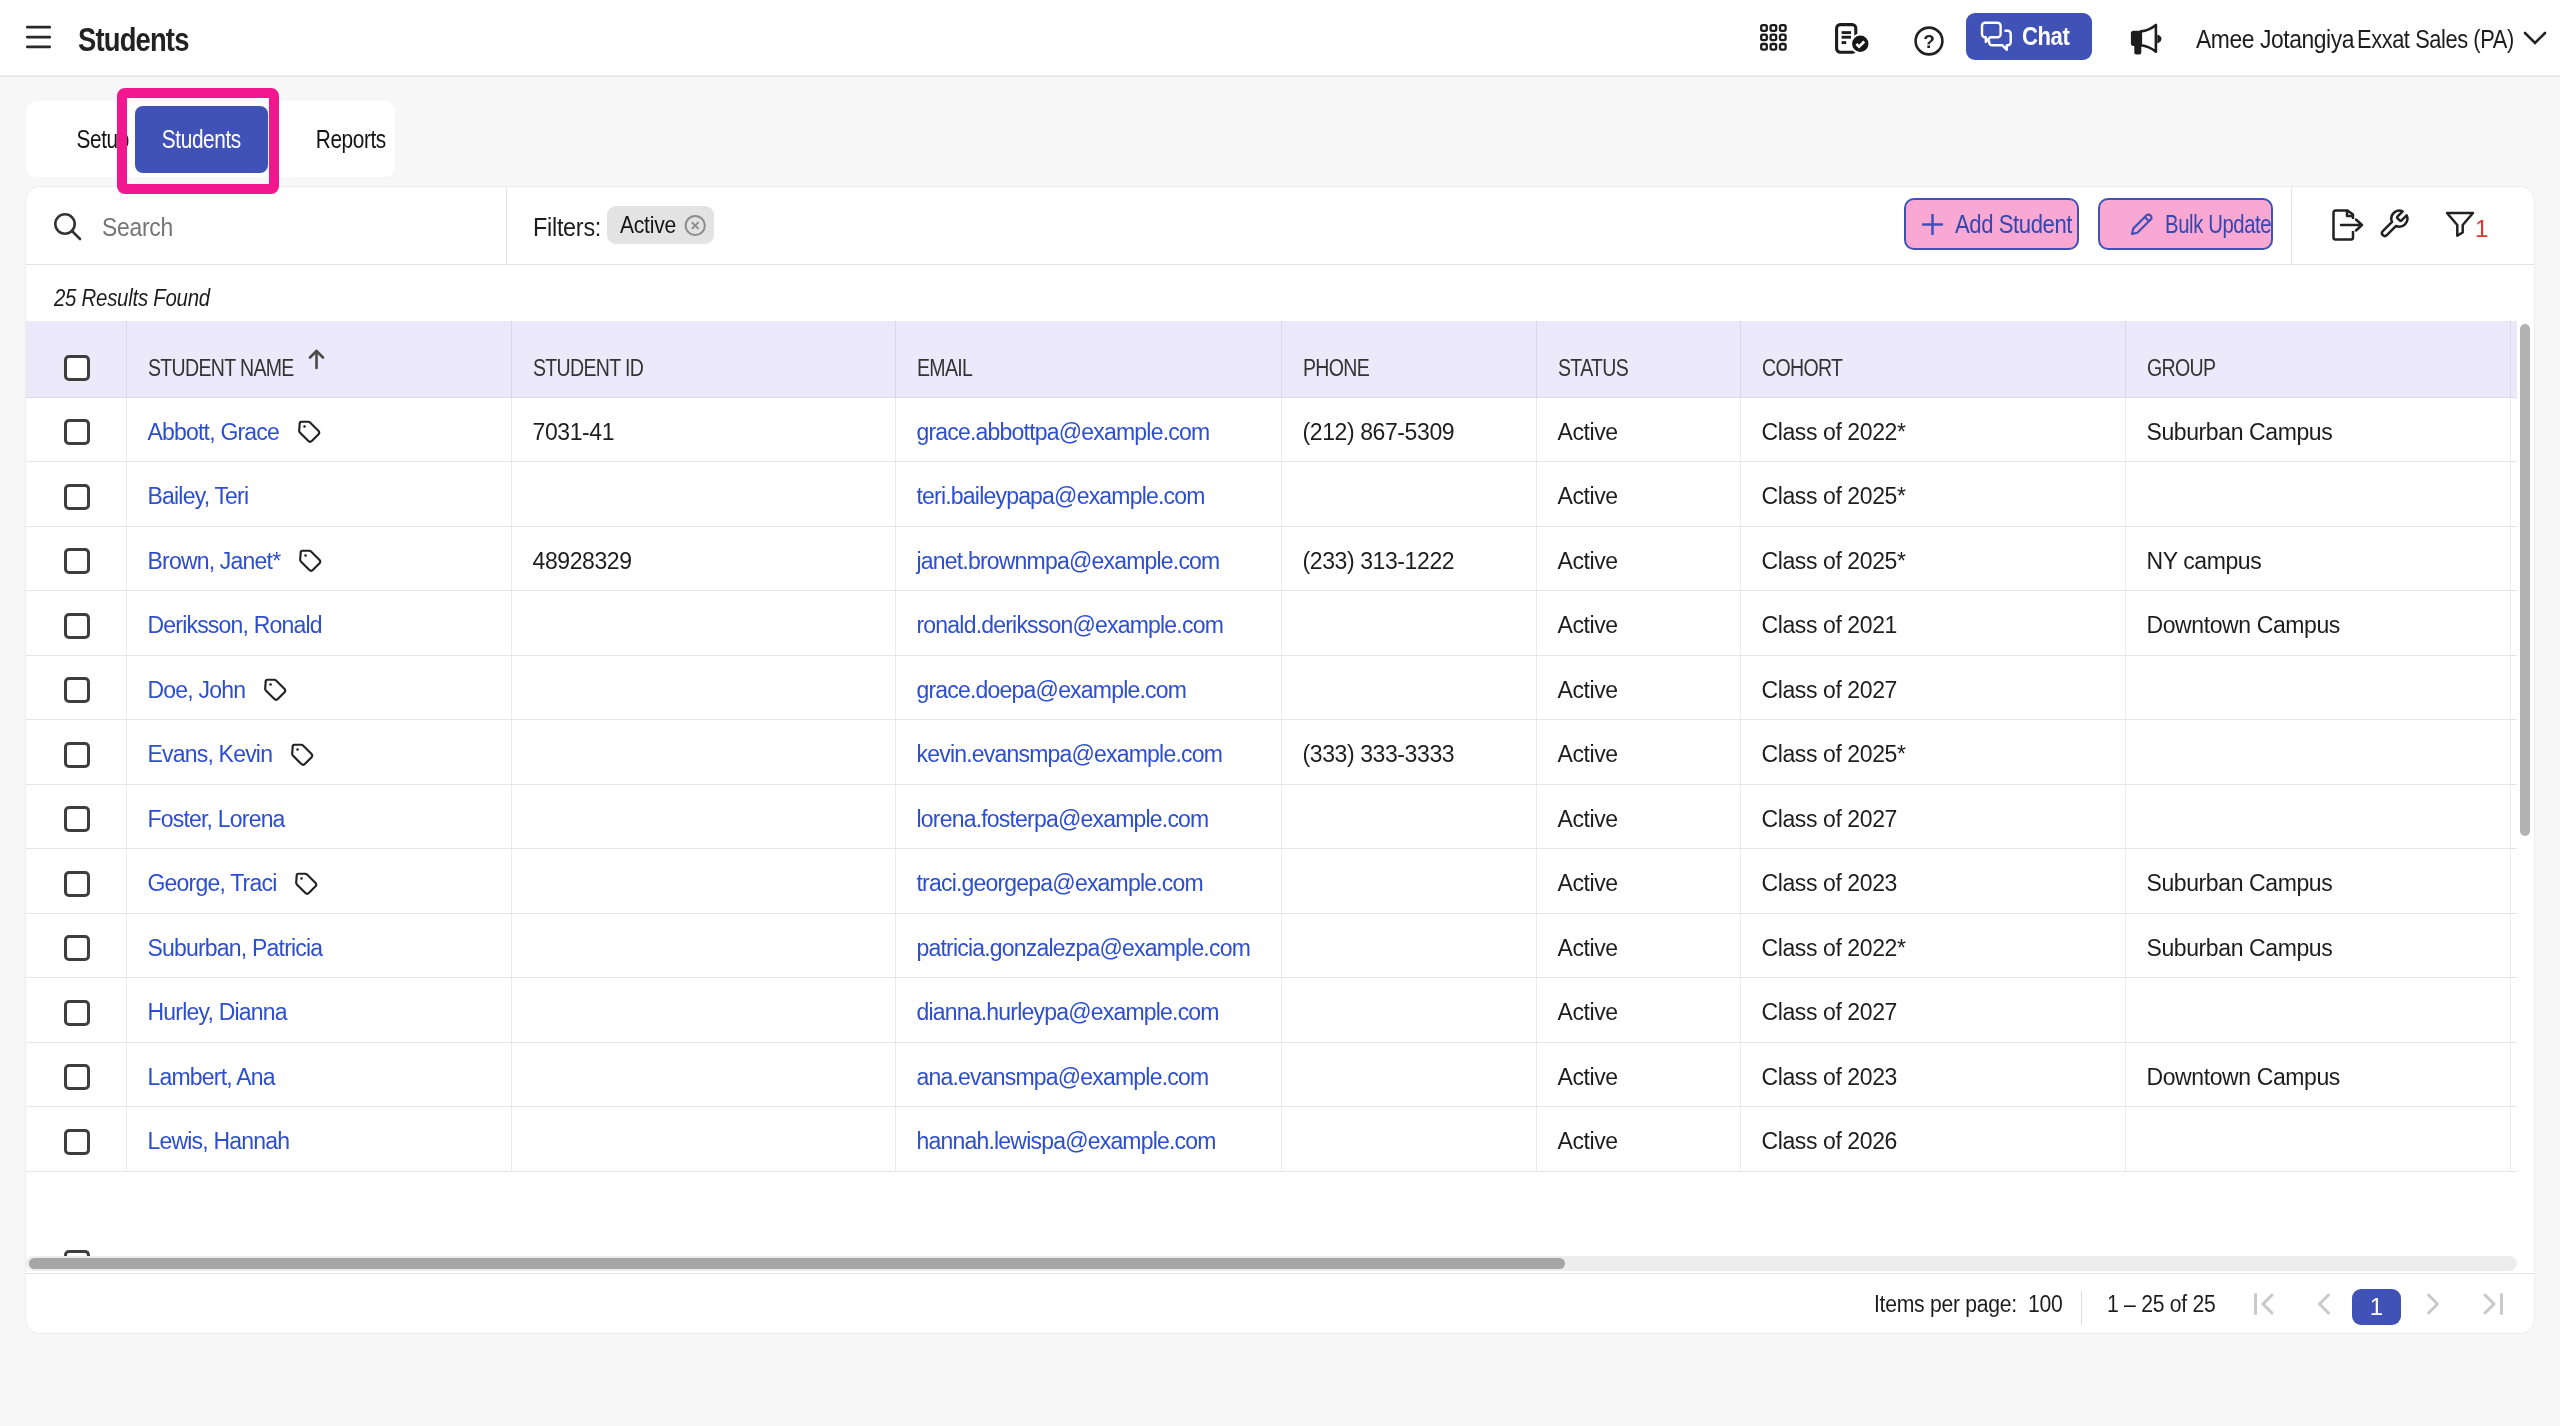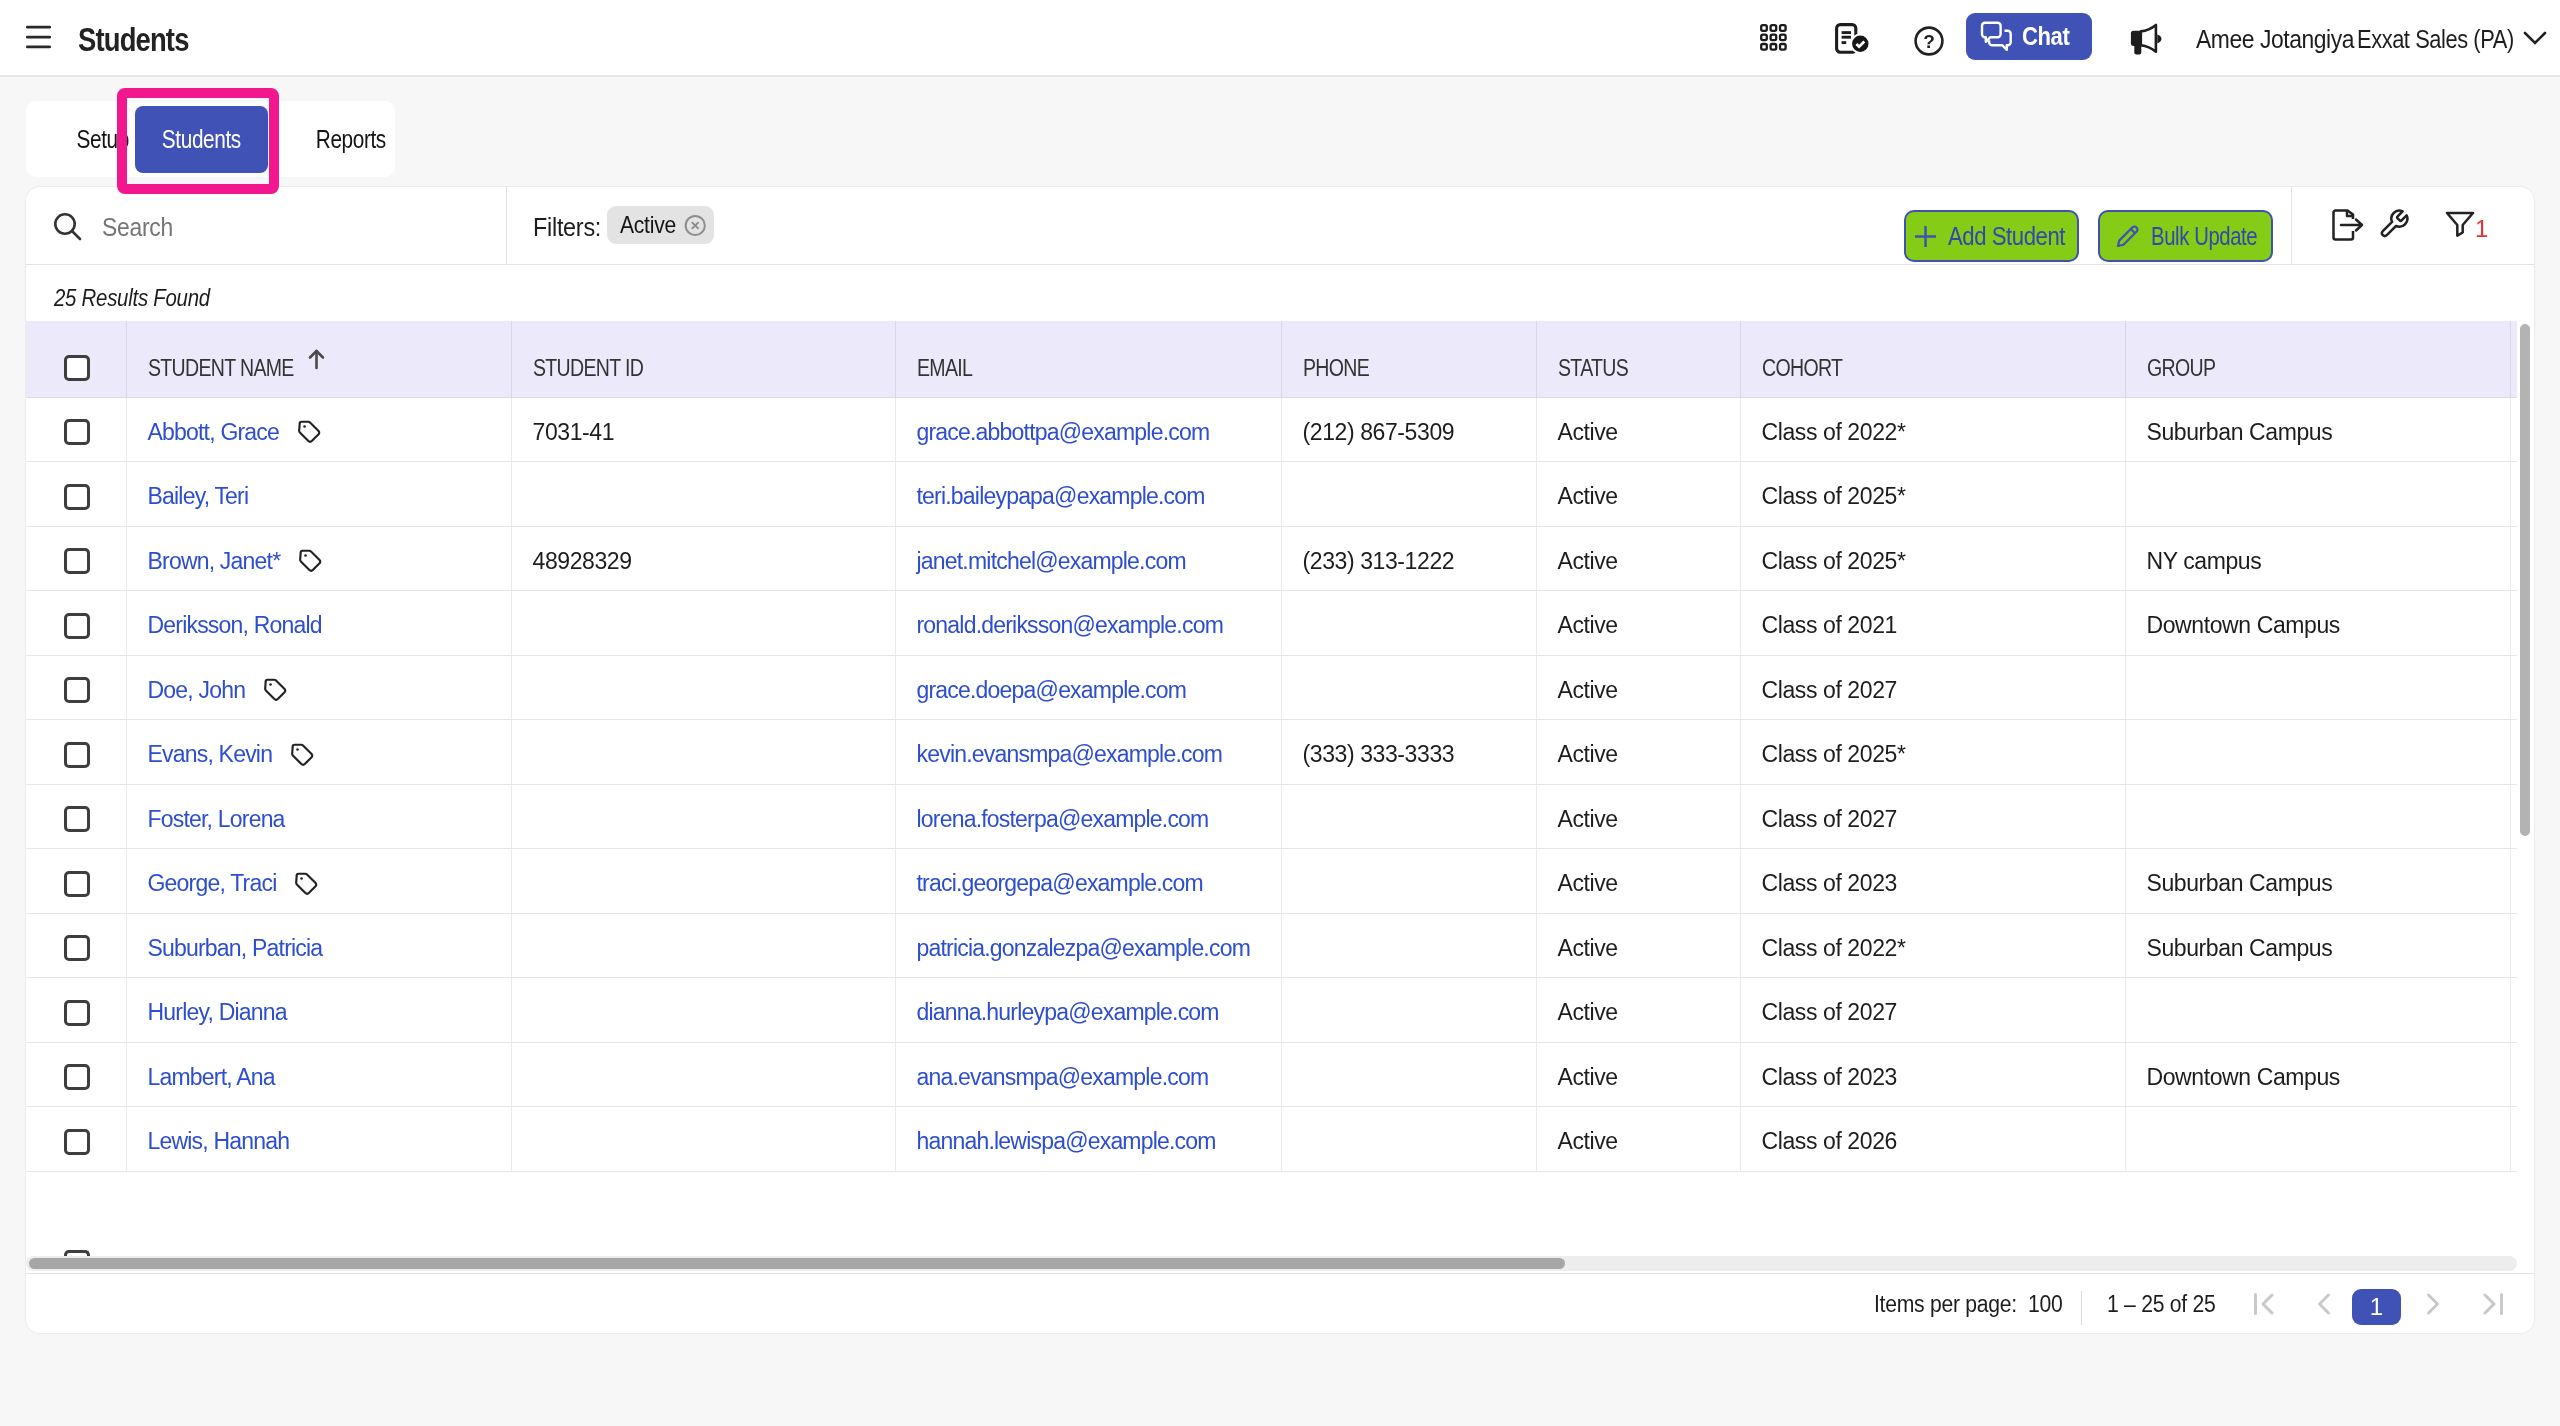--- a/index.html
+++ b/index.html
@@ -24,21 +24,21 @@
 
 .panel { position:absolute; left:26px; top:187px; width:2508px; height:1146px; background:#fff; border-radius:14px; box-shadow:0 0 0 1px #ececec; }
 
 
 .toolbar { position:absolute; left:0; top:0; width:2508px; height:78px; border-bottom:1px solid #e3e3e3; }
 .search-ph { position:absolute; left:76px; top:25px; font-size:26px; color:#757575; letter-spacing:-0.3px; transform:scaleX(.88); transform-origin:0 0; }
 .vdiv { position:absolute; top:0; width:1px; height:78px; background:#e3e3e3; }
 .filters-lab { position:absolute; left:507px; top:25px; font-size:26px; color:#1d1d1d; letter-spacing:-0.3px; transform:scaleX(.9); transform-origin:0 0; }
 .chip { position:absolute; left:581px; top:19px; width:107px; height:38px; background:#e3e3e3; border-radius:9px; display:flex; align-items:center; justify-content:space-between; padding:0 8px 0 13px; }
 .chip b { font-weight:400; font-size:24px; color:#141414; letter-spacing:-0.3px; transform:scaleX(.88); transform-origin:0 50%; }
-.obtn { position:absolute; top:11px; height:52px; border:2px solid #3f51b5; border-radius:10px; display:flex; align-items:center; justify-content:center; gap:10px; color:#3347ae; background:#84cc16;margin-top:12px; }
+.obtn { position:absolute; top:11px; height:52px; border:2px solid #3f51b5; border-radius:10px; display:flex; align-items:center; justify-content:flex-end; gap:10px; color:#3347ae; background:#f9a8d4; }
 .obtn span { font-size:26px; letter-spacing:-0.5px; transform:scaleX(.85); transform-origin:0 50%; white-space:nowrap; display:inline-block; }
 .obtn .s1 { width:122px; }
 .obtn .s2 { width:106px; transform:scaleX(.78); }
 
 
 .results { position:absolute; left:28px; top:97px; font-style:italic; font-size:24px; color:#1c1c1c; letter-spacing:-0.3px; transform:scaleX(.85); transform-origin:0 0; white-space:nowrap; }
 
 
 .twrap { position:absolute; left:0; top:134px; width:2491px; height:937px; overflow:hidden; }
 table { border-collapse:collapse; table-layout:fixed; width:2491px; }
@@ -261,21 +261,21 @@
 <td class="c0">
               <div class="cbwrap">
                 <div class="cb"></div>
               </div>
             </td>
 <td class="c1"><span class="lnk">Brown, Janet*</span><svg class="tag" width="27" height="27" viewBox="0 0 24 24" fill="none" stroke="#222" stroke-width="1.9" stroke-linejoin="round">
                 <path d="M3.3 4.8 a1.5 1.5 0 0 1 1.5 -1.5 h6.1 a2.2 2.2 0 0 1 1.55 .64 l7.6 7.6 a2.1 2.1 0 0 1 0 2.97 l-6.04 6.04 a2.1 2.1 0 0 1 -2.97 0 l-7.6 -7.6 a2.2 2.2 0 0 1 -.64 -1.55 z"></path>
                 <circle cx="7.6" cy="7.6" r="1.15" fill="#222" stroke="none"></circle>
               </svg></td>
 <td>48928329</td>
-<td><span class="lnk em">janet.mitchel@example.com</span></td>
+<td><span class="lnk em">janet.brownmpa@example.com</span></td>
 <td>(233) 313-1222</td>
 <td>Active</td>
 <td>Class of 2025*</td>
 <td>NY campus</td>
 <td class="c8"></td>
 </tr>
 <tr>
 <td class="c0">
               <div class="cbwrap">
                 <div class="cb"></div>

